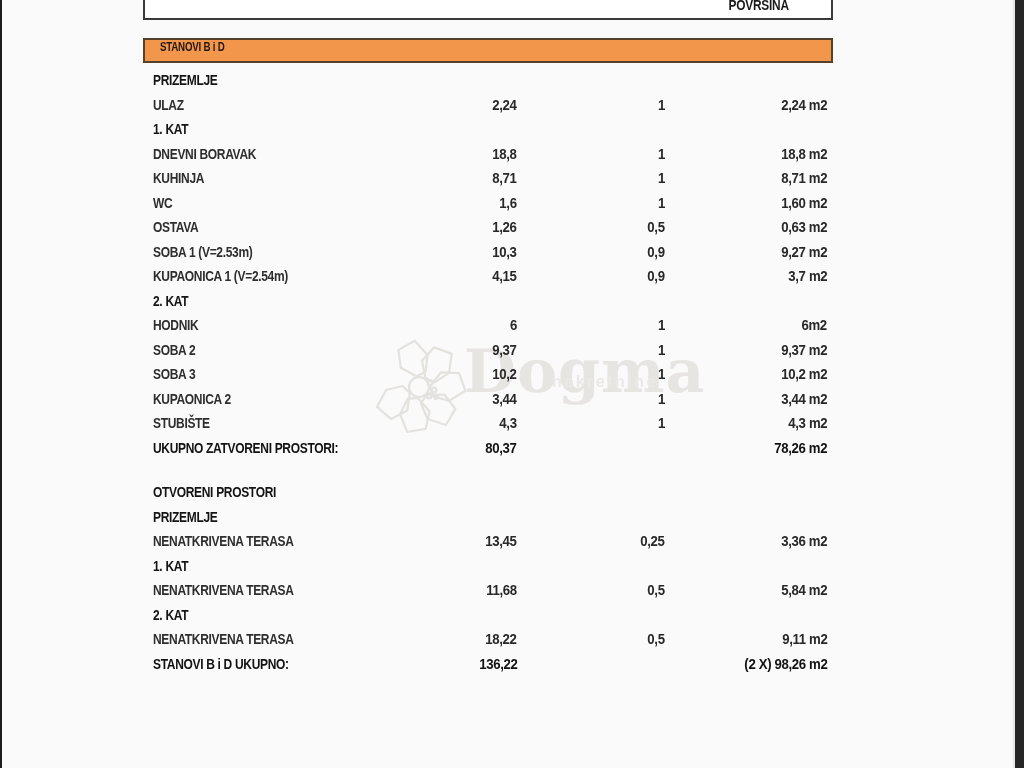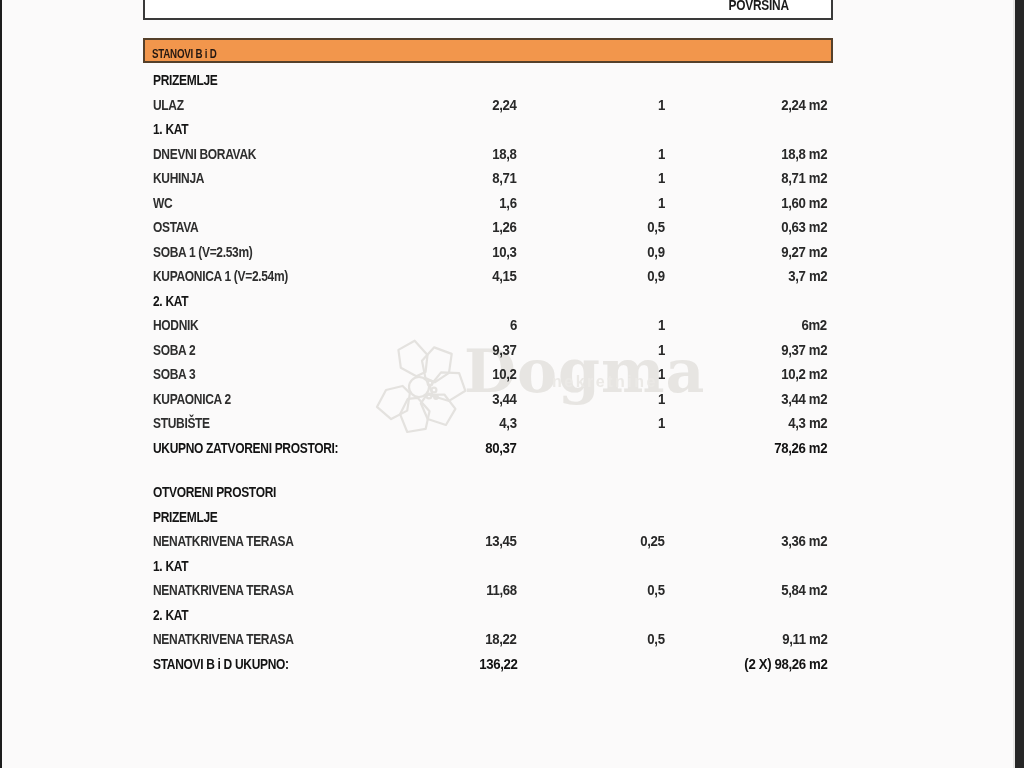--- a/index.html
+++ b/index.html
@@ -20,21 +20,21 @@
   .header-box .col-label{
     position:absolute;right:42px;bottom:5px;
     font-size:14px;font-weight:bold;color:#1a1a1a;letter-spacing:-0.3px;
     transform:scaleX(.85);transform-origin:right bottom;white-space:nowrap;
   }
 
   
   .banner{
     position:absolute;left:143px;top:38px;width:690px;height:25px;
     background:#f2964c;border:2px solid #55402a;box-sizing:border-box;
-    display:flex;align-items:flex-end;padding-left:7px;
+    display:flex;align-items:flex-start;padding-left:15px;
   }
   .banner .banner-label{
     font-size:12.5px;font-weight:bold;color:#241812;letter-spacing:-0.3px;
     transform:scaleX(.78);transform-origin:left center;white-space:nowrap;
   }
 
   
   .watermark{position:absolute;left:0;top:0;width:1024px;height:768px;z-index:1;pointer-events:none;}
   .wm-flower{position:absolute;left:368px;top:333px;}
   .wm-name{

